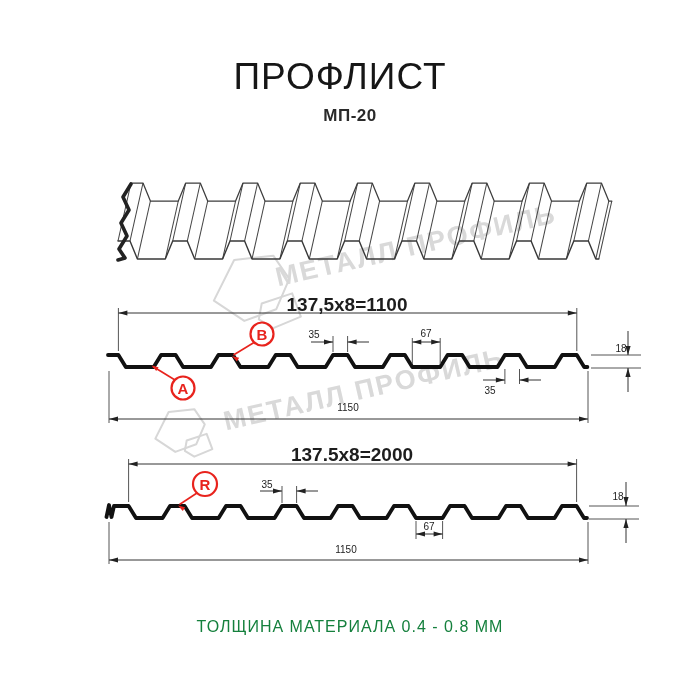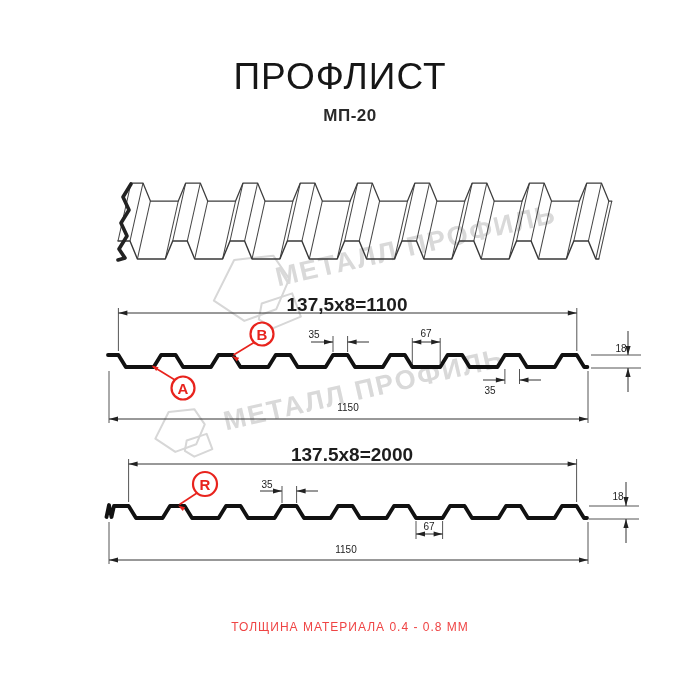--- a/index.html
+++ b/index.html
@@ -3,21 +3,21 @@
 <meta charset="utf-8">
 <style>
   html,body{margin:0;padding:0;background:#fff;}
   #page{position:relative;width:700px;height:700px;background:#ffffff;overflow:hidden;
         font-family:"Liberation Sans","DejaVu Sans",sans-serif;}
   .title{position:absolute;left:340px;top:77px;transform:translate(-50%,-50%);
          font-size:37px;font-weight:normal;letter-spacing:1px;color:#161616;white-space:nowrap;}
   .subtitle{position:absolute;left:350px;top:108px;transform:translate(-50%,-50%);
          font-size:17px;font-weight:bold;letter-spacing:0.5px;color:#2a2a2a;white-space:nowrap;margin-top:8px;}
   .footer{position:absolute;left:350px;top:627px;transform:translate(-50%,-50%);
-         font-size:12px;letter-spacing:1px;color:#ef4444;white-space:nowrap;}
+         font-size:16px;letter-spacing:1px;color:#15803d;white-space:nowrap;}
   .wm{position:absolute;color:#d9d9d9;font-weight:bold;font-size:27px;letter-spacing:2px;
       white-space:nowrap;z-index:1;}
   #wm1{left:416px;top:246px;transform:translate(-50%,-50%) rotate(-13deg);}
   #wm2{left:364px;top:390px;transform:translate(-50%,-50%) rotate(-13deg);}
   #draw{position:absolute;left:0;top:0;z-index:2;}
   .lbl{position:absolute;transform:translate(-50%,-50%);font-size:10px;color:#1d1d1d;
        white-space:nowrap;z-index:3;background:transparent;}
   .lbl.big{font-size:19px;font-weight:bold;}
   .lbl.red{color:#e8231d;font-size:15px;font-weight:bold;}
 </style>

